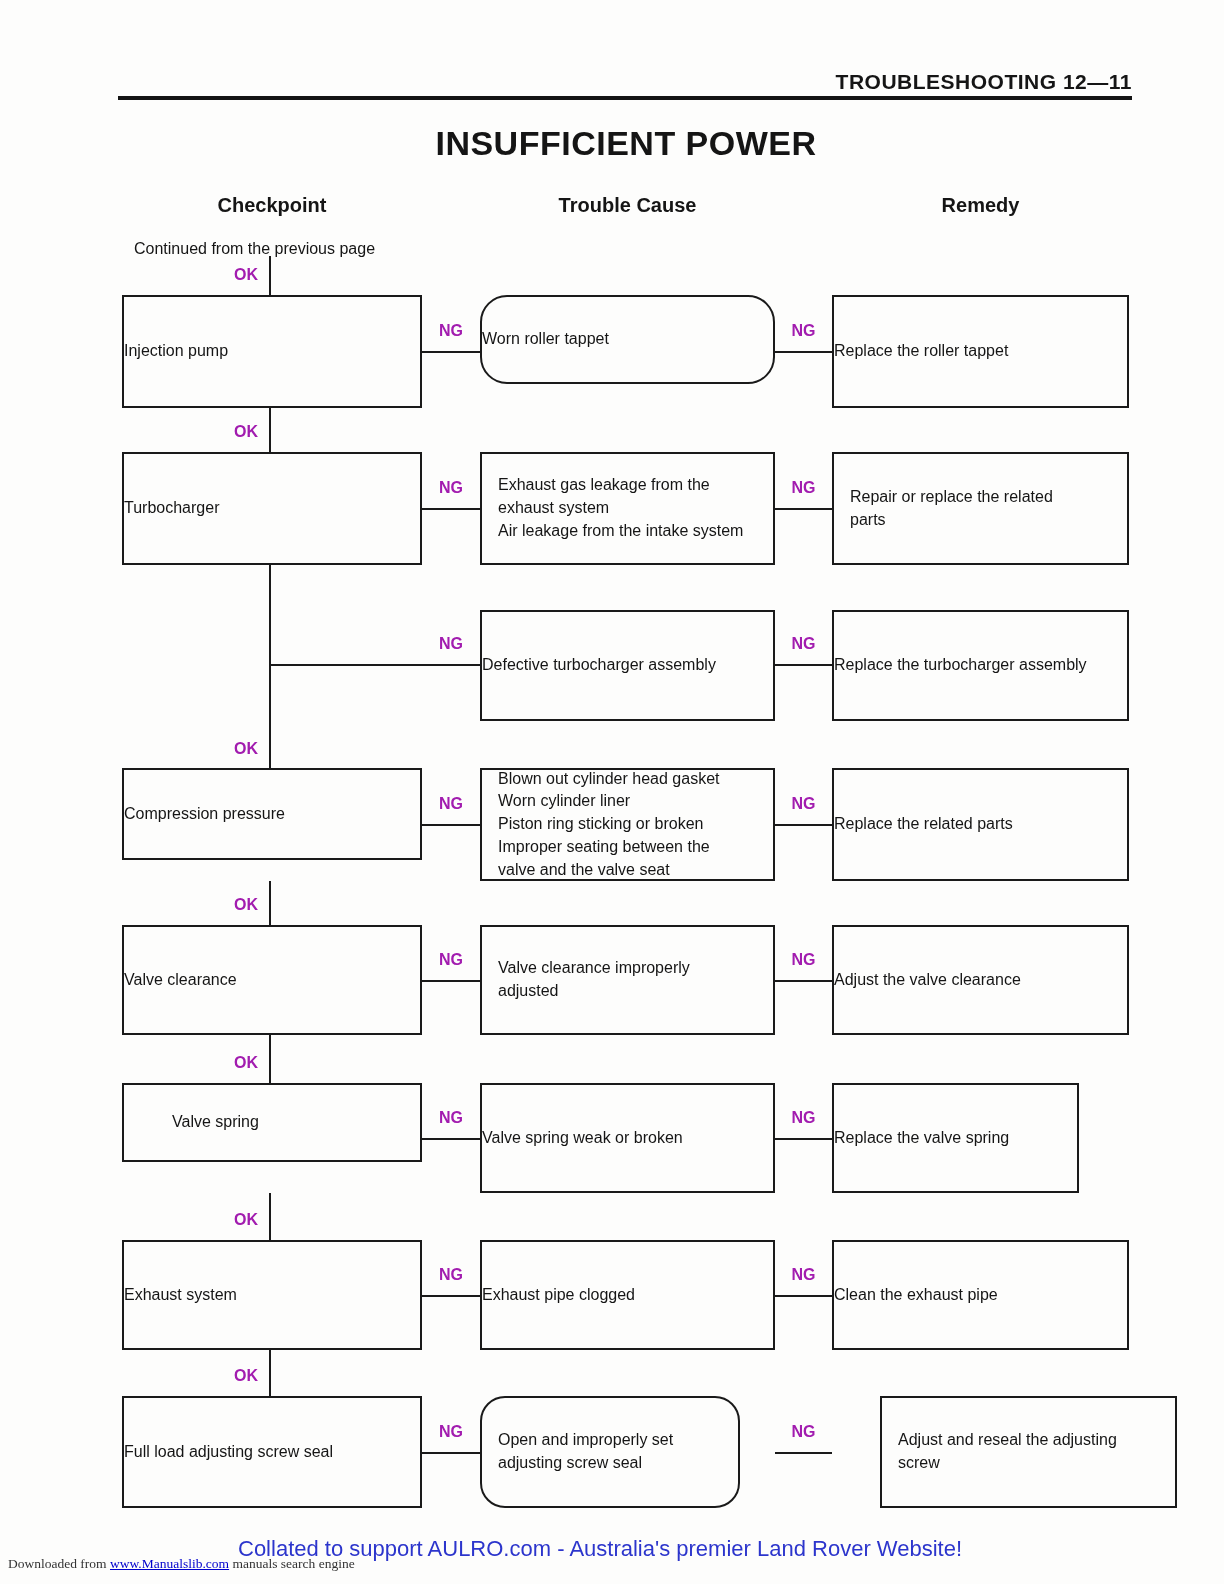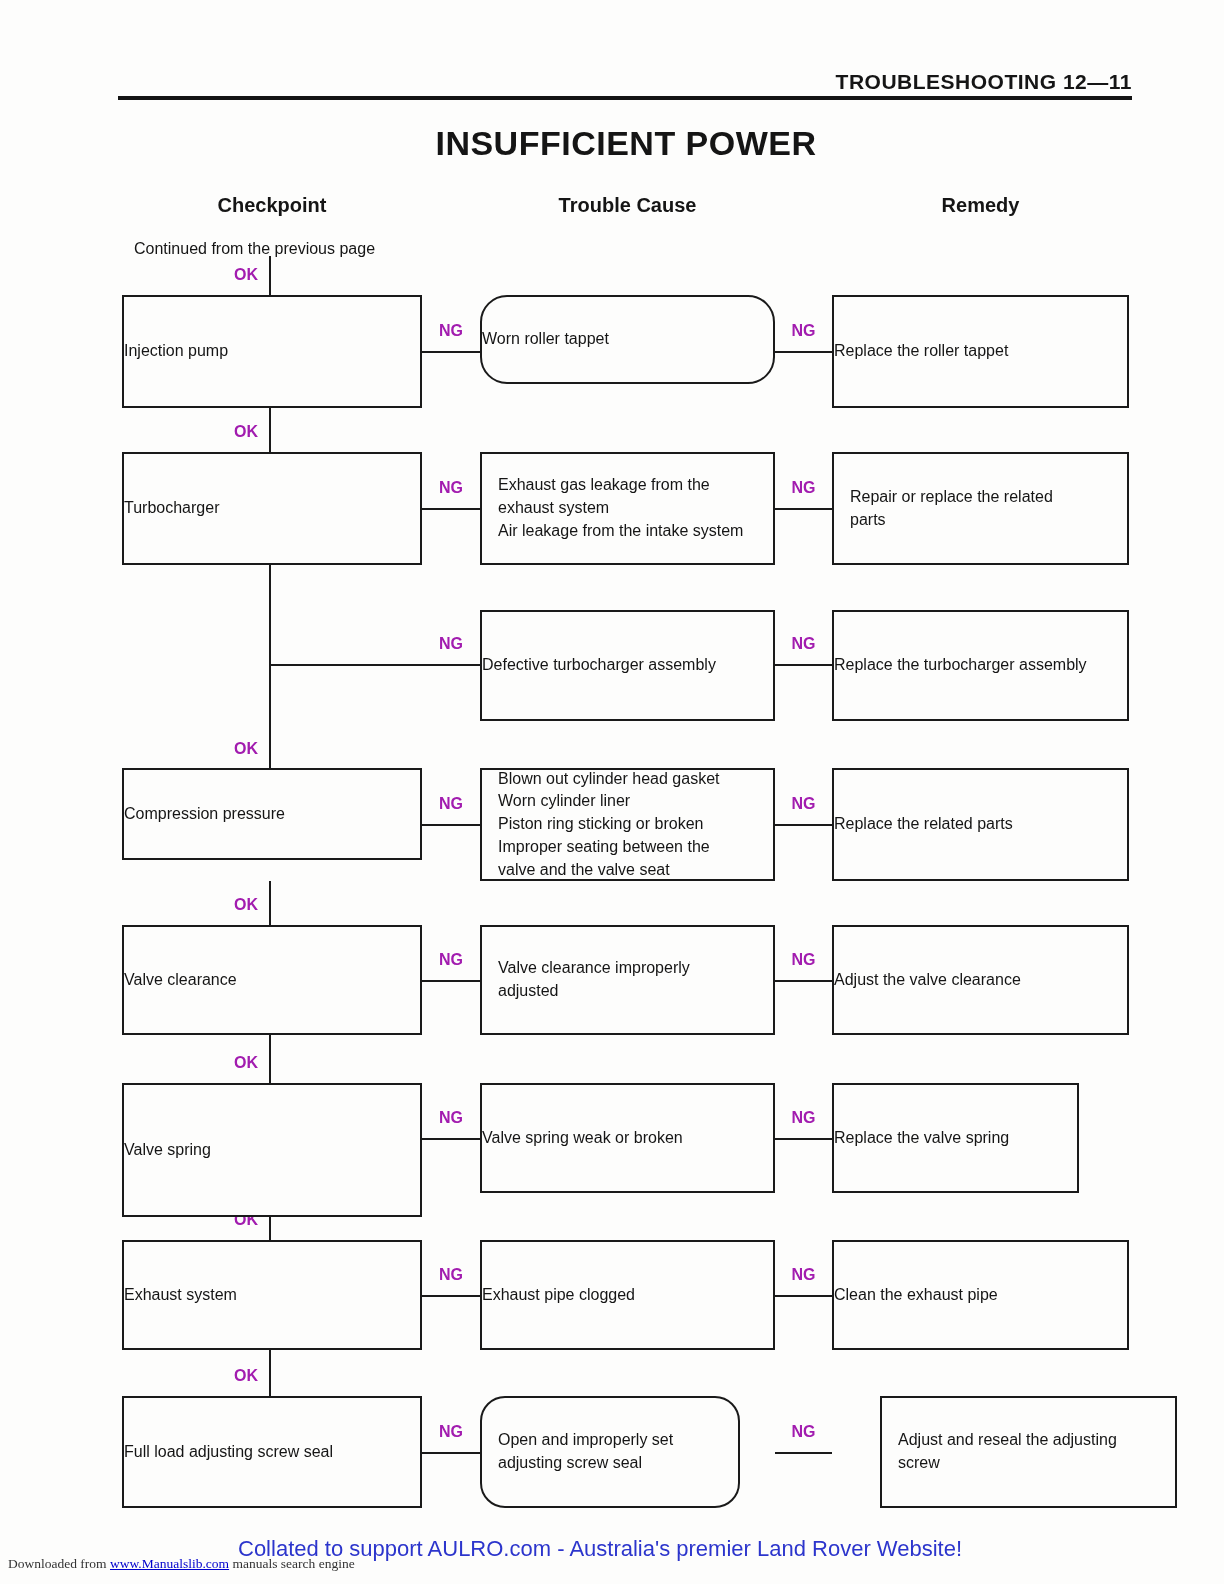--- a/index.html
+++ b/index.html
@@ -158,21 +158,21 @@
   <div class="box left" style="left:480px;top:925px;width:295px;height:110px;">
       <span>Valve clearance improperly
 adjusted</span>
     </div>
   <div class="hline" style="left:775px;top:980px;width:57px;"></div>
   <div class="ng" style="left:775px;top:951px;width:57px;">NG</div>
   <div class="box" style="left:832px;top:925px;width:297px;height:110px;">
       <span>Adjust the valve clearance</span>
     </div>
 
-  <div class="box" style="left:122px;top:1083px;width:300px;height:134px;">
+  <div class="box" style="left:122px;top:1083px;width:300px;height:79px;padding-left:48px;">
       <span>Valve spring</span>
     </div>
   <div class="hline" style="left:422px;top:1138px;width:58px;"></div>
   <div class="ng" style="left:422px;top:1109px;width:58px;">NG</div>
   <div class="box" style="left:480px;top:1083px;width:295px;height:110px;">
       <span>Valve spring weak or broken</span>
     </div>
   <div class="hline" style="left:775px;top:1138px;width:57px;"></div>
   <div class="ng" style="left:775px;top:1109px;width:57px;">NG</div>
   <div class="box" style="left:832px;top:1083px;width:247px;height:110px;">

